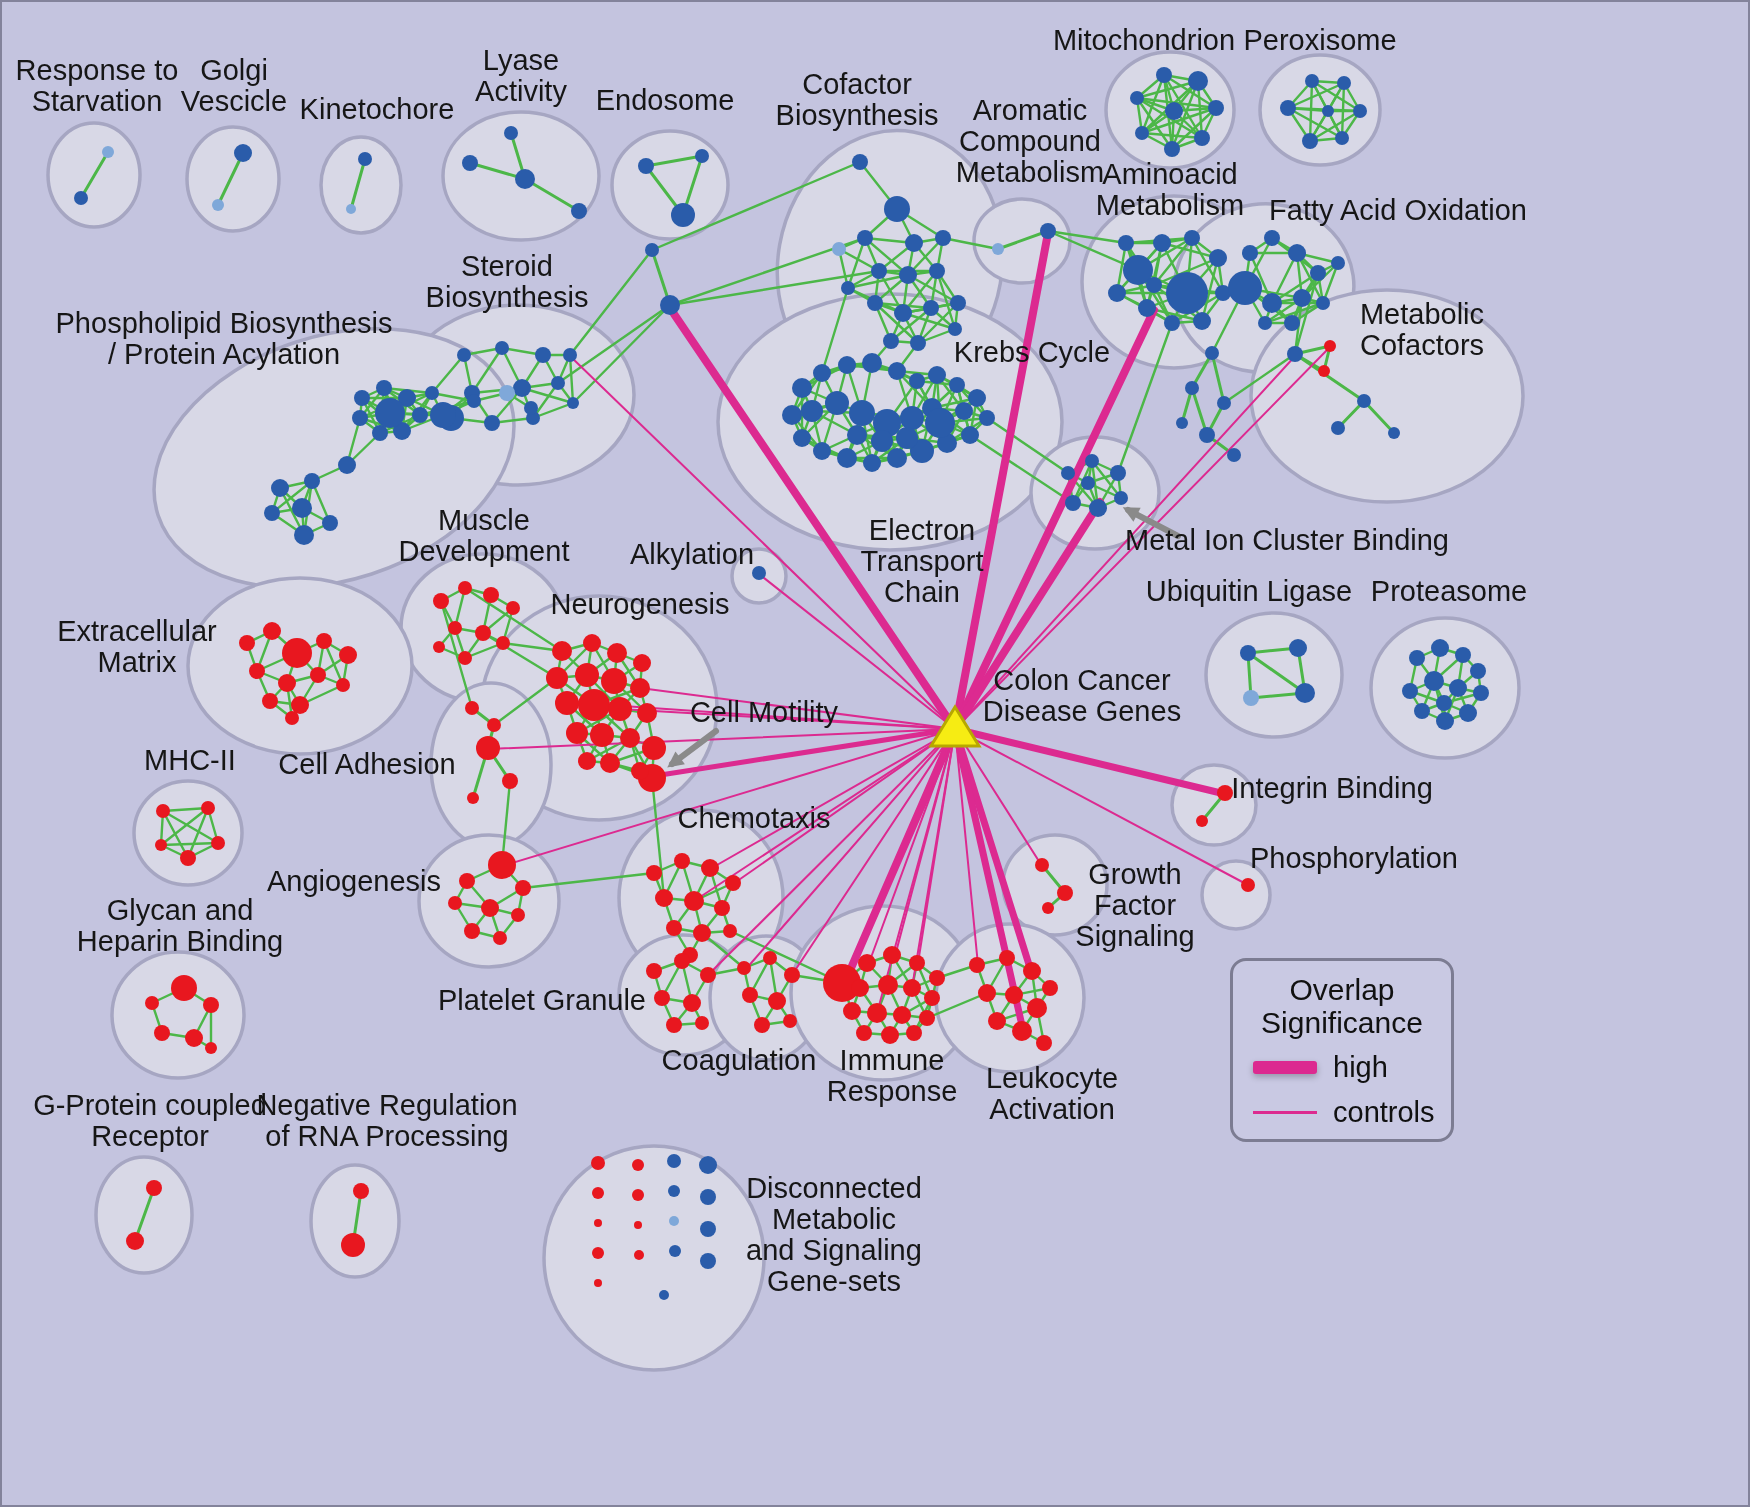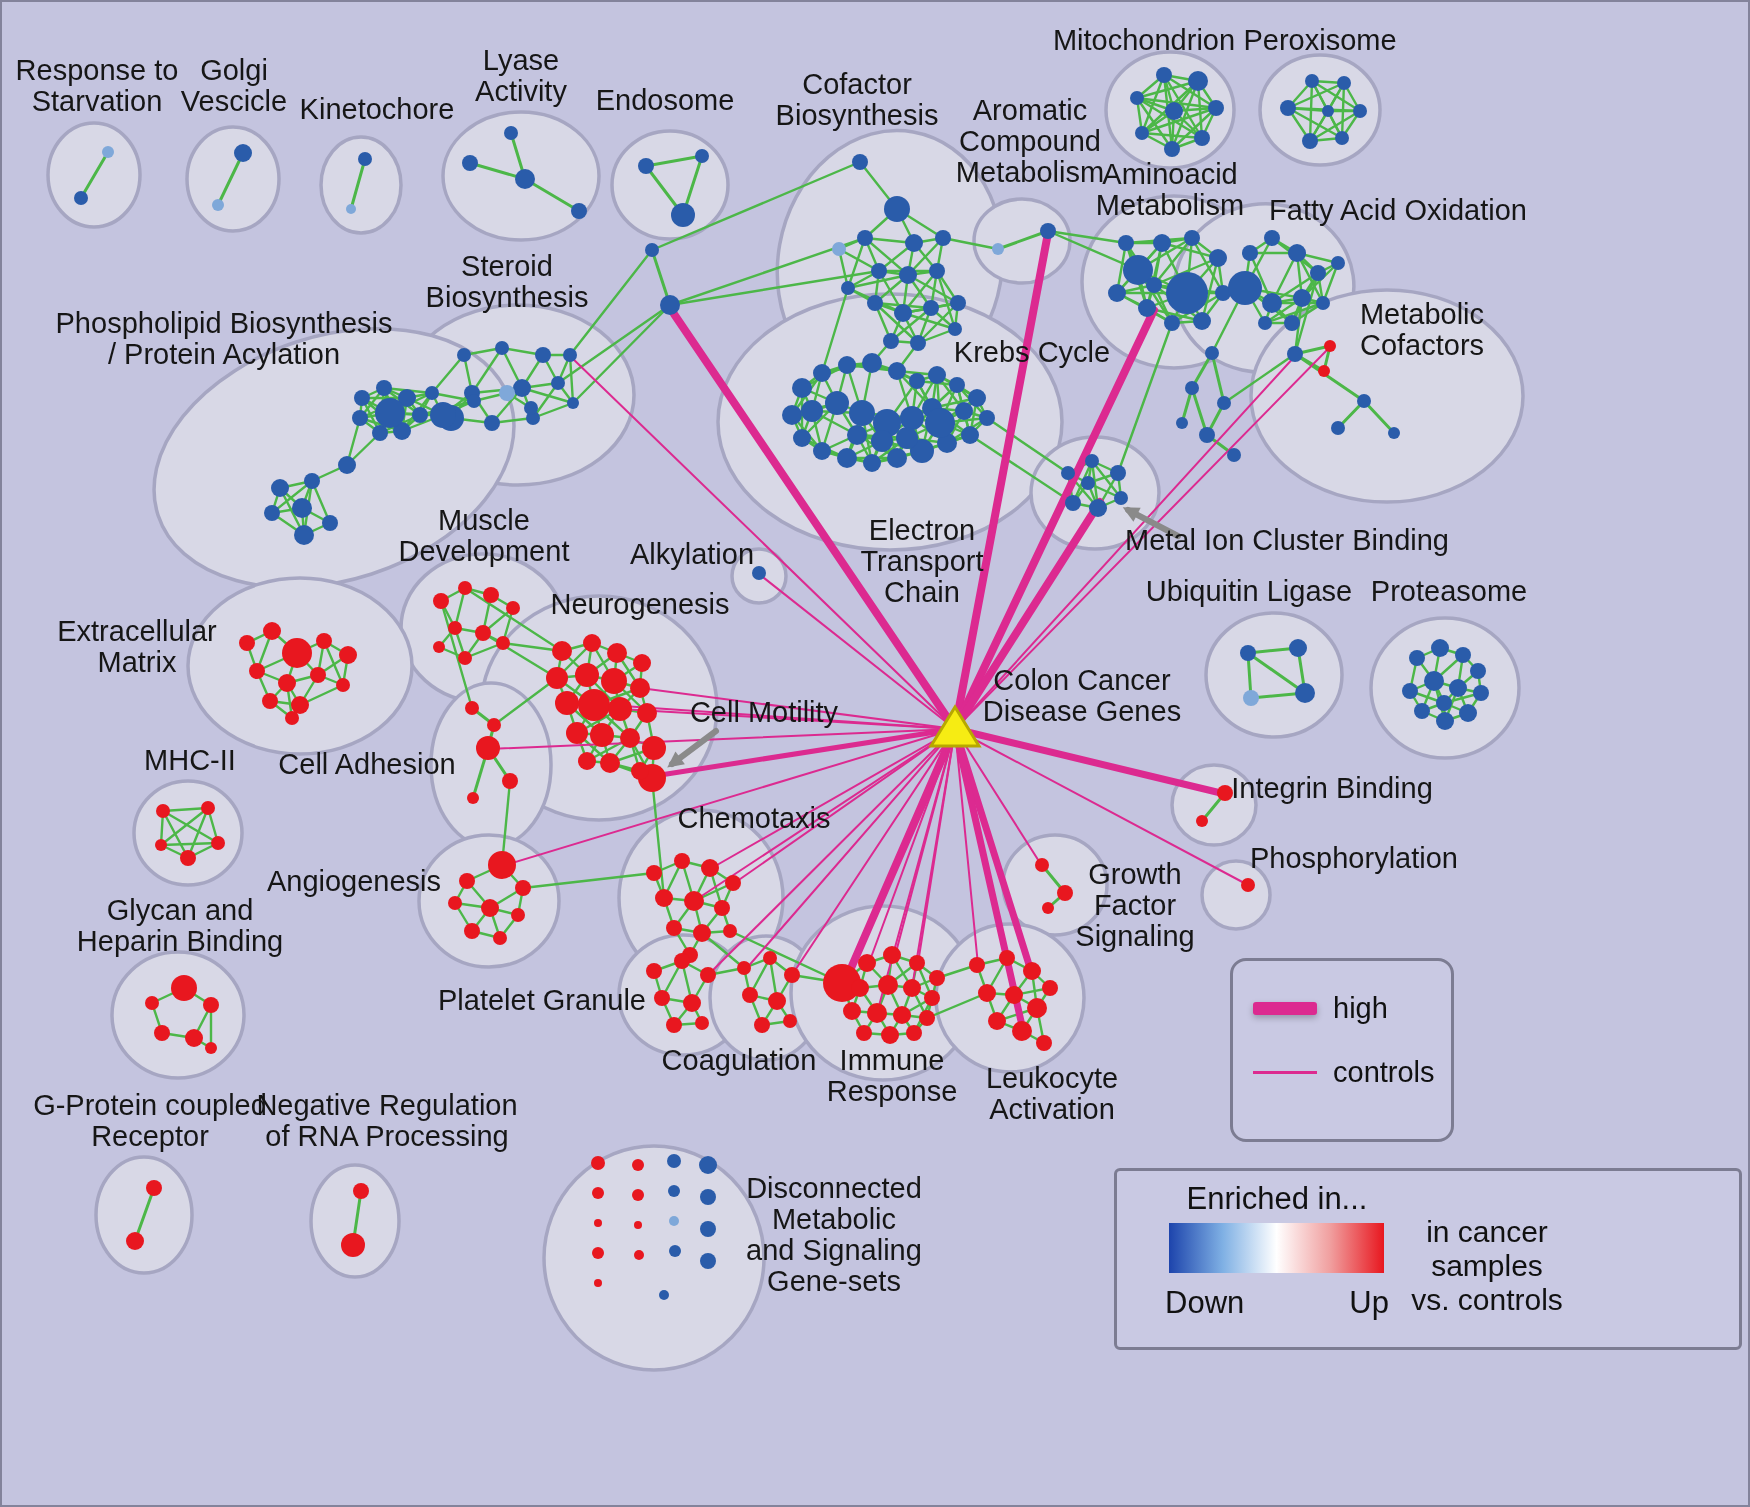--- a/index.html
+++ b/index.html
@@ -3,21 +3,21 @@
 <meta charset="utf-8">
 <style>
   html,body{margin:0;padding:0;}
   body{font-family:"Liberation Sans",sans-serif;background:#e8e8f0;}
   .figure{position:relative;width:1750px;height:1507px;overflow:hidden;border:2px solid #83839b;box-sizing:border-box;}
   #network-svg{position:absolute;left:0;top:0;}
   #network-svg text{font-family:"Liberation Sans",sans-serif;font-size:29px;fill:#161616;}
   .legend-box{position:absolute;border:3px solid #7c7c92;background:#c9c9e3;box-sizing:border-box;color:#111;}
   .overlap-box{left:1228px;top:956px;width:224px;height:184px;border-radius:16px;}
   .lg-title{margin-top:12px;text-align:center;font-size:30px;line-height:33px;}
-  .lg-row{display:flex;align-items:center;margin:31px 0 0 20px;}
+  .lg-row{display:flex;align-items:center;margin:12px 0 0 20px;}
   .sample{display:inline-block;width:64px;flex:0 0 64px;}
   .sample.thick{height:13px;border-radius:3px;box-shadow:0 3px 6px rgba(0,0,0,0.25);}
   .sample.thin{height:3px;}
   .lg-label{font-size:29px;margin-left:16px;}
   .enriched-box{left:1112px;top:1166px;width:628px;height:182px;border-radius:6px;}
   .en-title{position:absolute;left:40px;top:10px;width:240px;text-align:center;font-size:31px;}
   .gradient-bar{position:absolute;left:52px;top:52px;width:215px;height:50px;}
   .en-range{position:absolute;left:48px;top:114px;width:224px;display:flex;justify-content:space-between;font-size:31px;}
   .en-note{position:absolute;left:230px;top:44px;width:280px;text-align:center;font-size:30px;line-height:34px;}
 </style>
@@ -1216,36 +1216,27 @@
         <text x="832" y="1196" text-anchor="middle" fill="#161616">Disconnected</text>
         <text x="832" y="1227" text-anchor="middle" fill="#161616">Metabolic</text>
         <text x="832" y="1258" text-anchor="middle" fill="#161616">and Signaling</text>
         <text x="832" y="1289" text-anchor="middle" fill="#161616">Gene-sets</text>
         <text x="1080" y="688" text-anchor="middle" fill="#161616">Colon Cancer</text>
         <text x="1080" y="719" text-anchor="middle" fill="#161616">Disease Genes</text>
       </g>
     </svg>
 
   <div class="legend-box overlap-box">
+    <div class="lg-title">
+      <div>Overlap</div>
+      <div>Significance</div>
+    </div>
     <div class="lg-row">
       <span class="sample thick magenta-sample" style="background: rgb(220, 42, 144);"></span>
       <span class="lg-label">high</span>
     </div>
     <div class="lg-row">
       <span class="sample thin magenta-sample" style="background: rgb(220, 42, 144);"></span>
       <span class="lg-label">controls</span>
     </div>
   </div>
 
-  <div class="legend-box enriched-box">
-    <div class="en-title">Enriched in...</div>
-    <div class="gradient-bar" style="background: linear-gradient(90deg, rgb(29, 68, 172), rgb(127, 176, 228), rgb(255, 255, 255), rgb(240, 159, 159), rgb(232, 23, 31));"></div>
-    <div class="en-range">
-      <span>Down</span>
-      <span>Up</span>
-    </div>
-    <div class="en-note">
-      <div>in cancer</div>
-      <div>samples</div>
-      <div>vs. controls</div>
-    </div>
-  </div>
 </div>
 
 </body></html>

